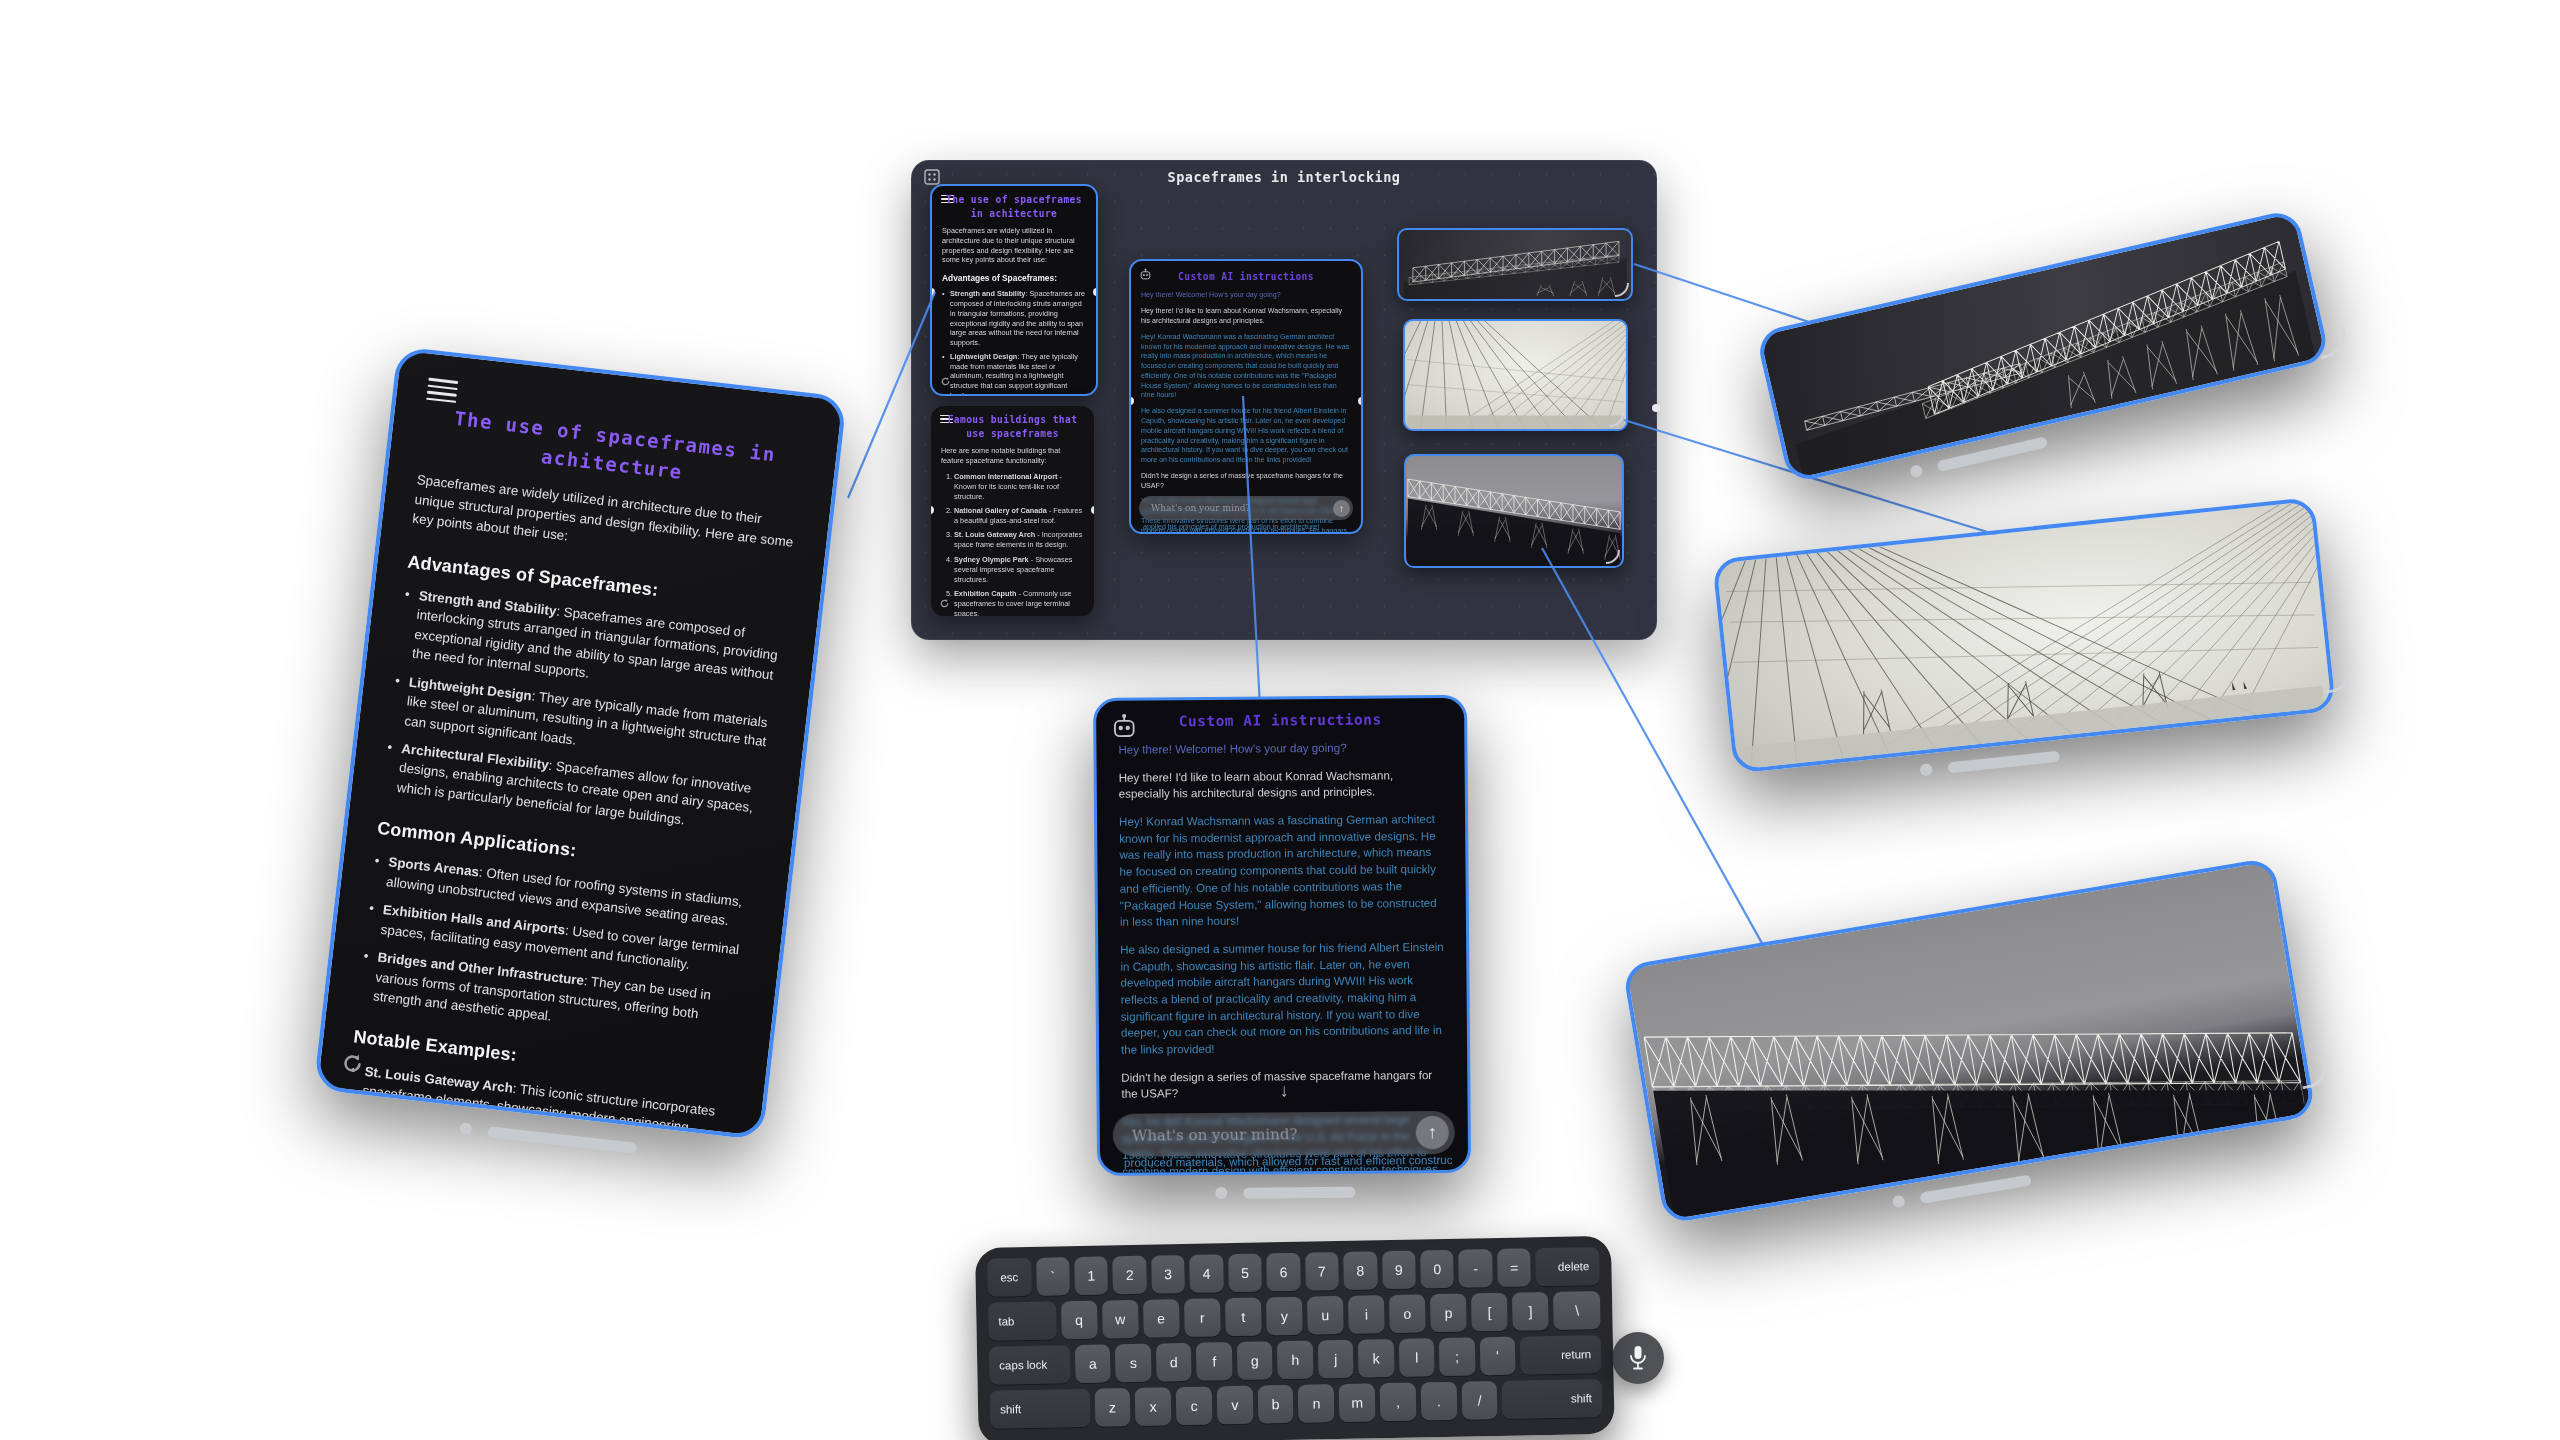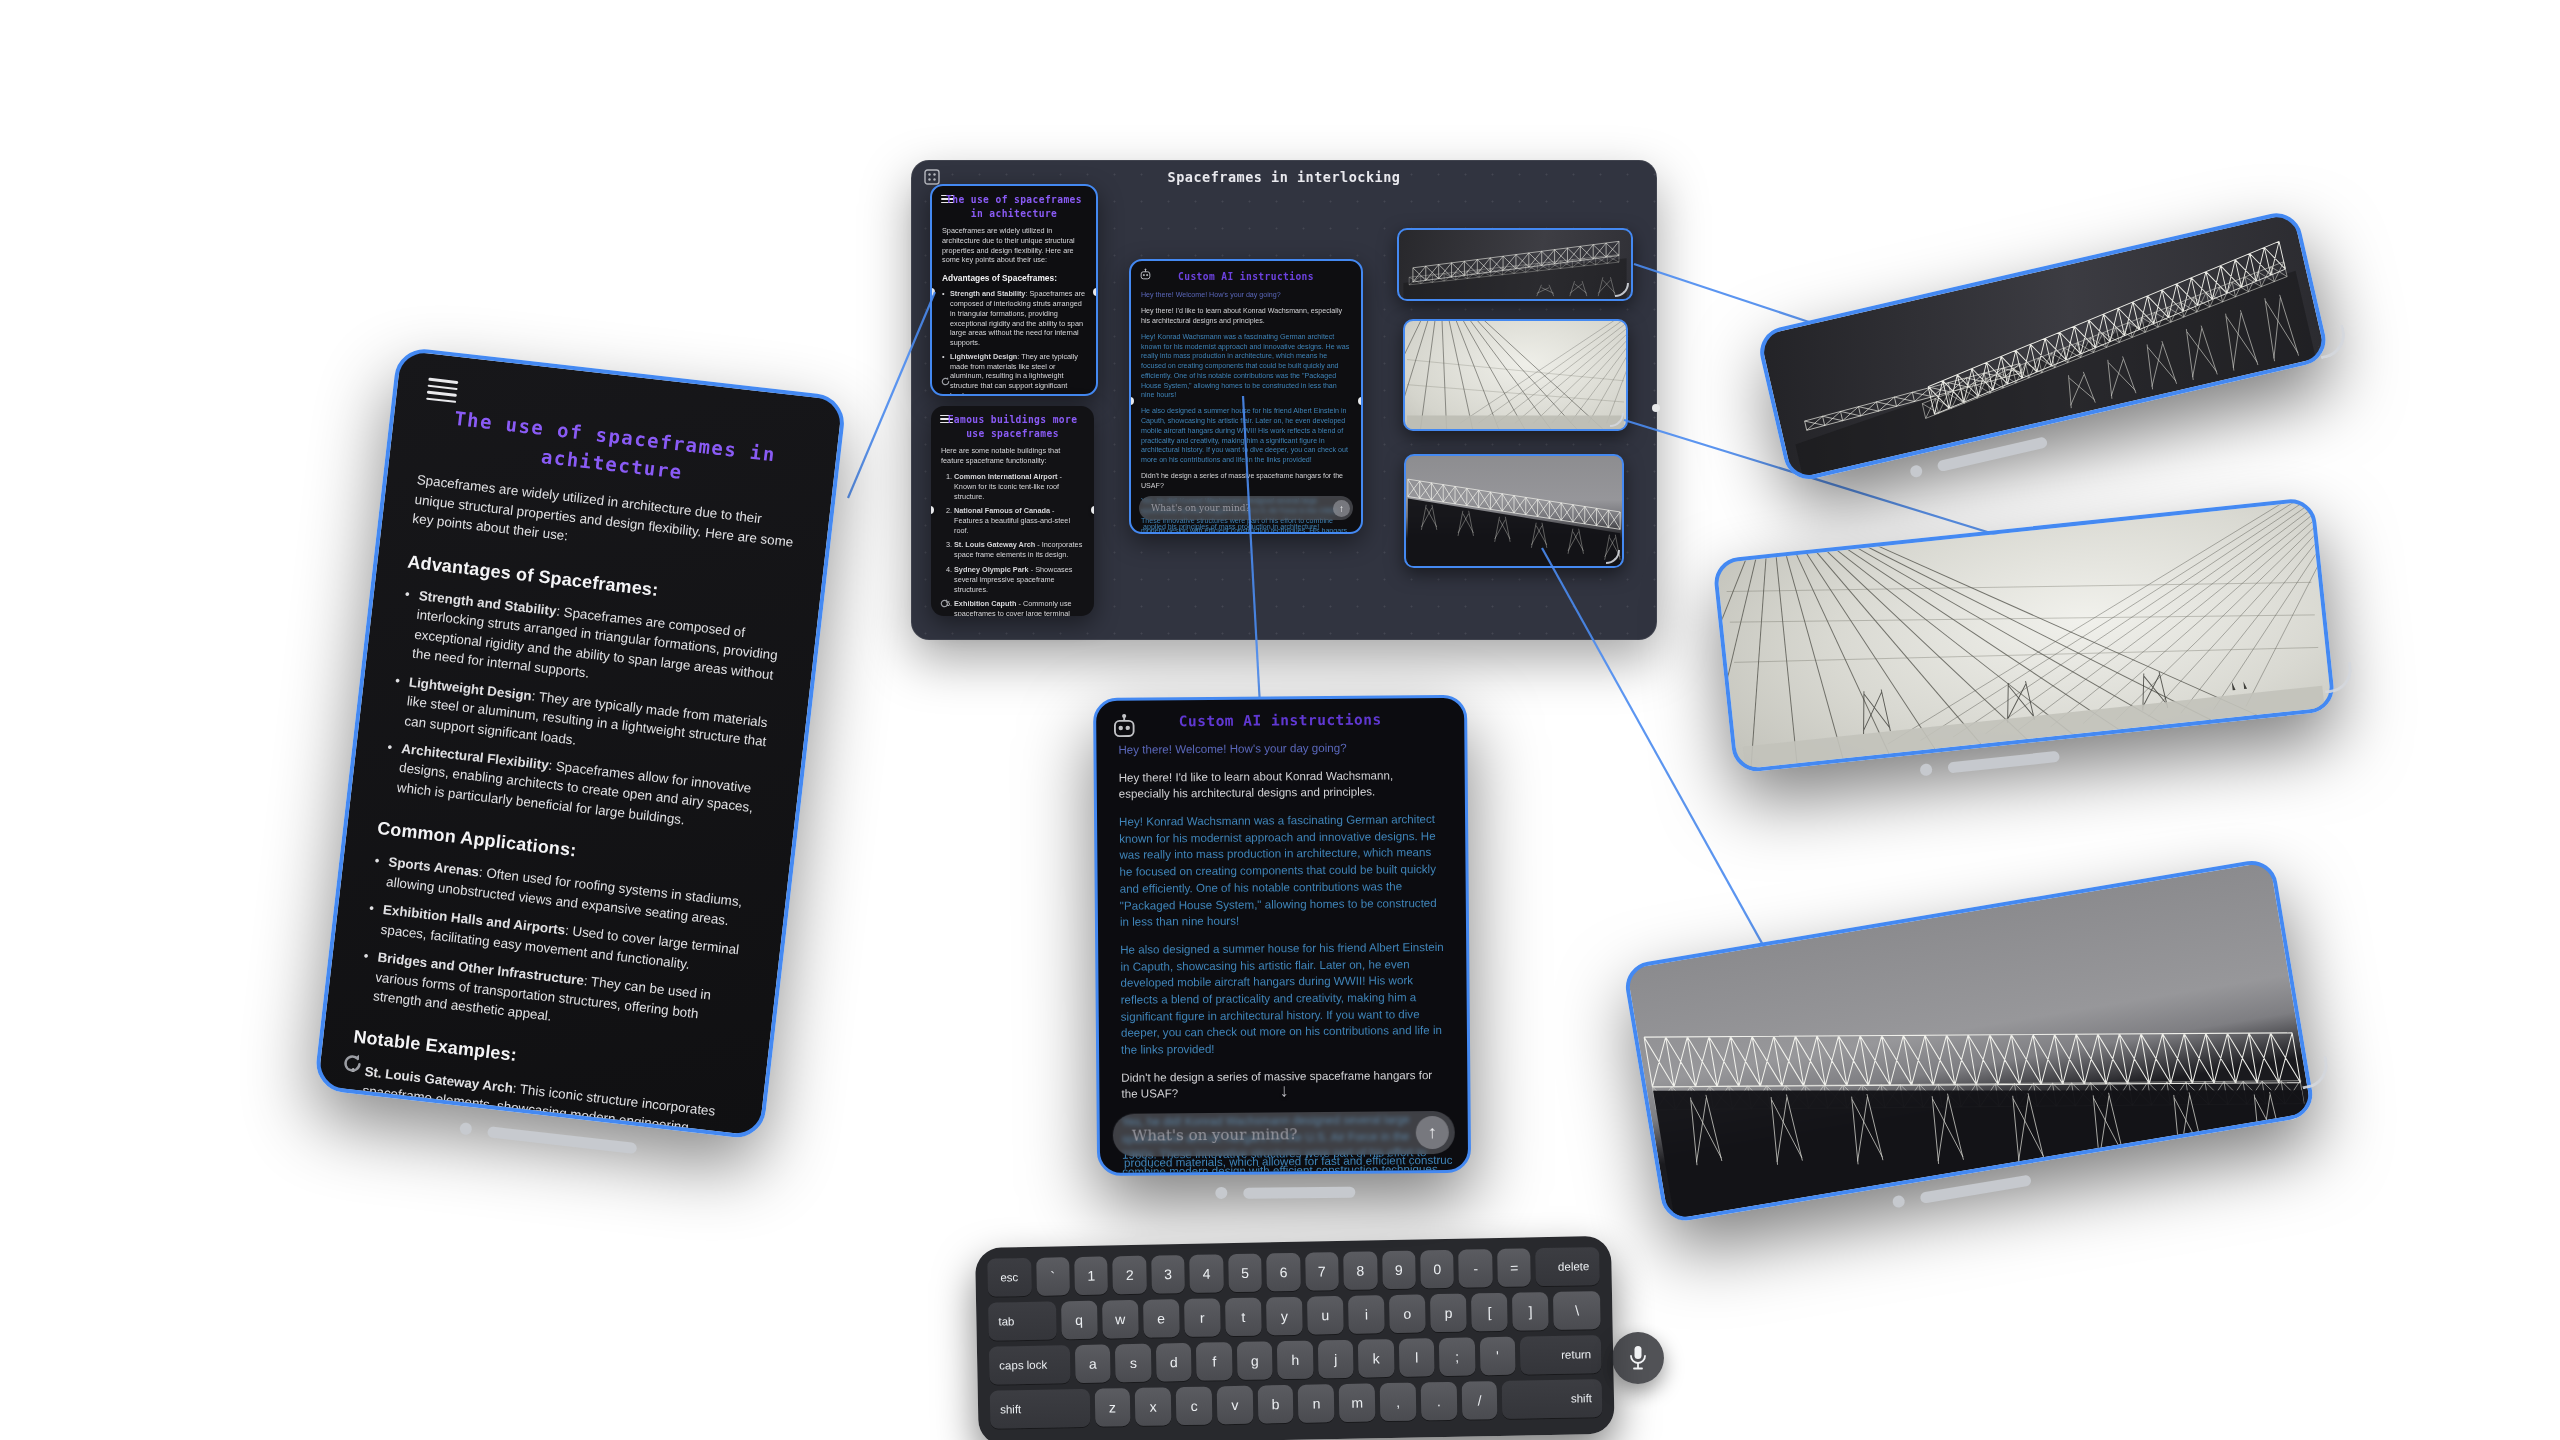--- a/index.html
+++ b/index.html
@@ -217,26 +217,26 @@
     <div class="handle" style="left:-5px;top:102px"></div>
     <div class="handle" style="right:-5px;top:102px"></div>
   </div>
 
   <div class="card" style="left:19px;top:245px;width:163px;height:210px;padding:4px 0;background:#121215">
     <div class="hamb small" style="width:13px;margin:5px 0 0 9px">
         <i></i>
         <i></i>
         <i></i>
       </div>
-    <div class="card-title" style="margin-top:-10px">Famous buildings more use spaceframes</div>
+    <div class="card-title" style="margin-top:-10px">Famous buildings that use spaceframes</div>
     <div class="listcard">
         <p>Here are some notable buildings that feature spaceframe functionality:</p>
         <ol>
           <li><b>Common International Airport</b> - Known for its iconic tent-like roof structure.</li>
-          <li><b>National Famous of Canada</b> - Features a beautiful glass-and-steel roof.</li>
+          <li><b>National Gallery of Canada</b> - Features a beautiful glass-and-steel roof.</li>
           <li><b>St. Louis Gateway Arch</b> - Incorporates space frame elements in its design.</li>
           <li><b>Sydney Olympic Park</b> - Showcases several impressive spaceframe structures.</li>
           <li><b>Exhibition Caputh</b> - Commonly use spaceframes to cover large terminal spaces.</li>
         </ol>
         <p>These examples highlight the versatility and strength of space frame architecture.</p>
       </div>
     <div class="refresh">
       <svg width="11" height="11" viewBox="0 0 24 24">
           <path d="M19 12a7 7 0 1 1-2.2-5.1" fill="none" stroke="#9b9da3" stroke-width="2.6" stroke-linecap="round"></path>
           <path d="M17.5 2.5l.5 4.8-4.6-.6z" fill="#9b9da3"></path>

